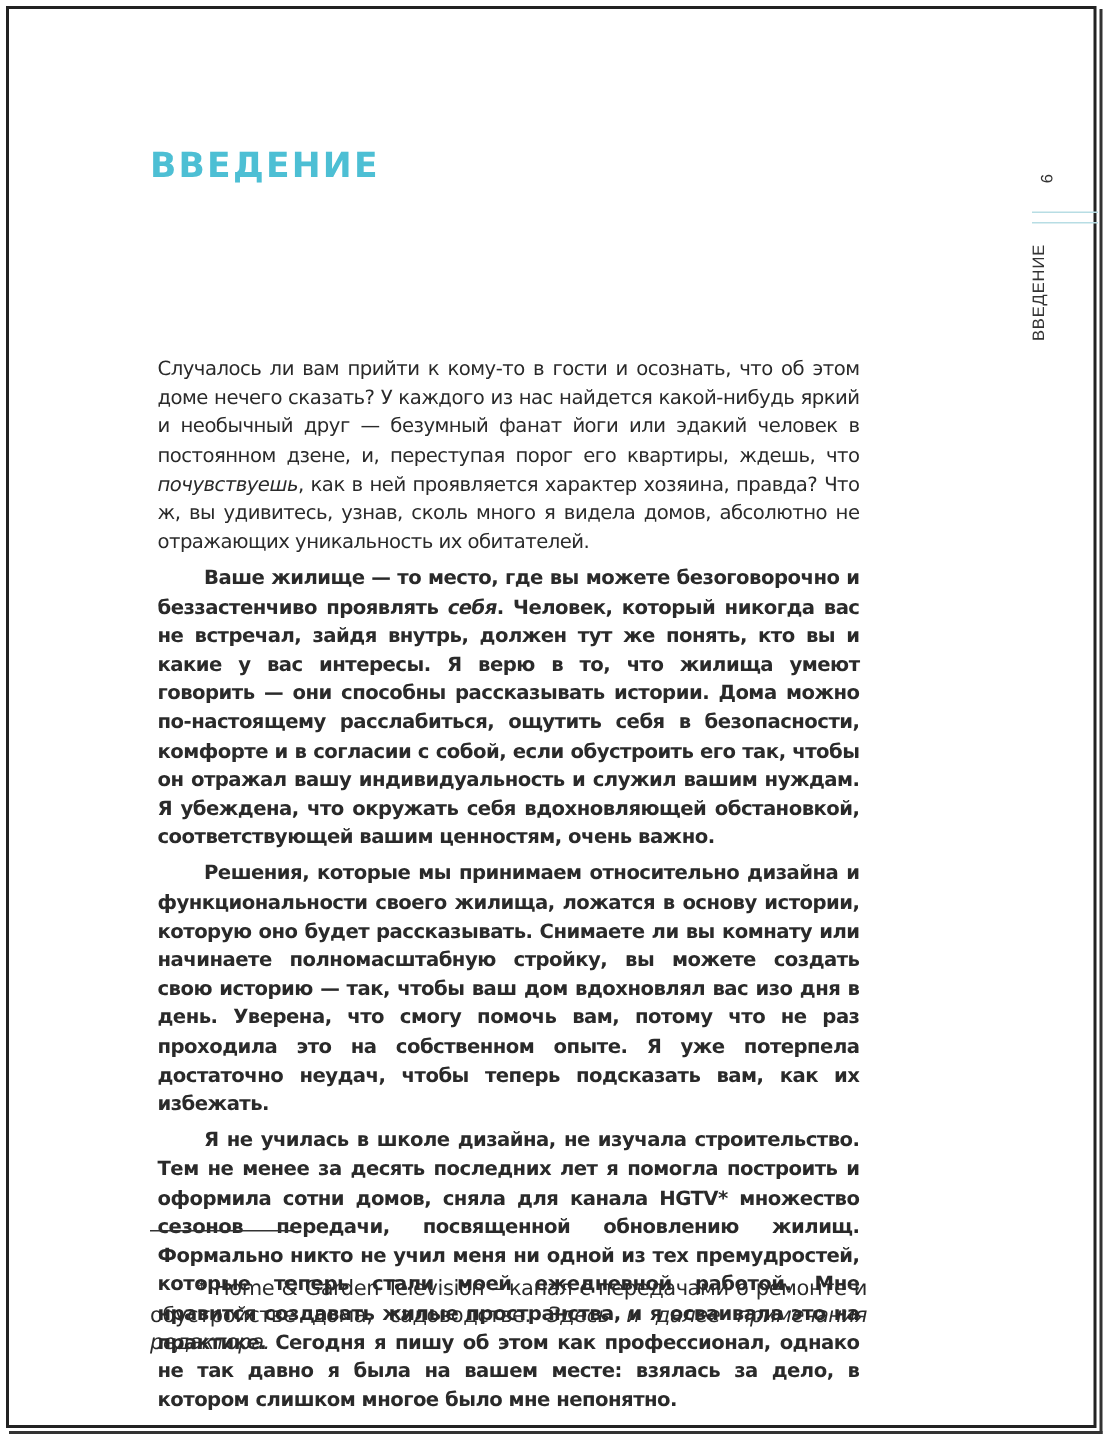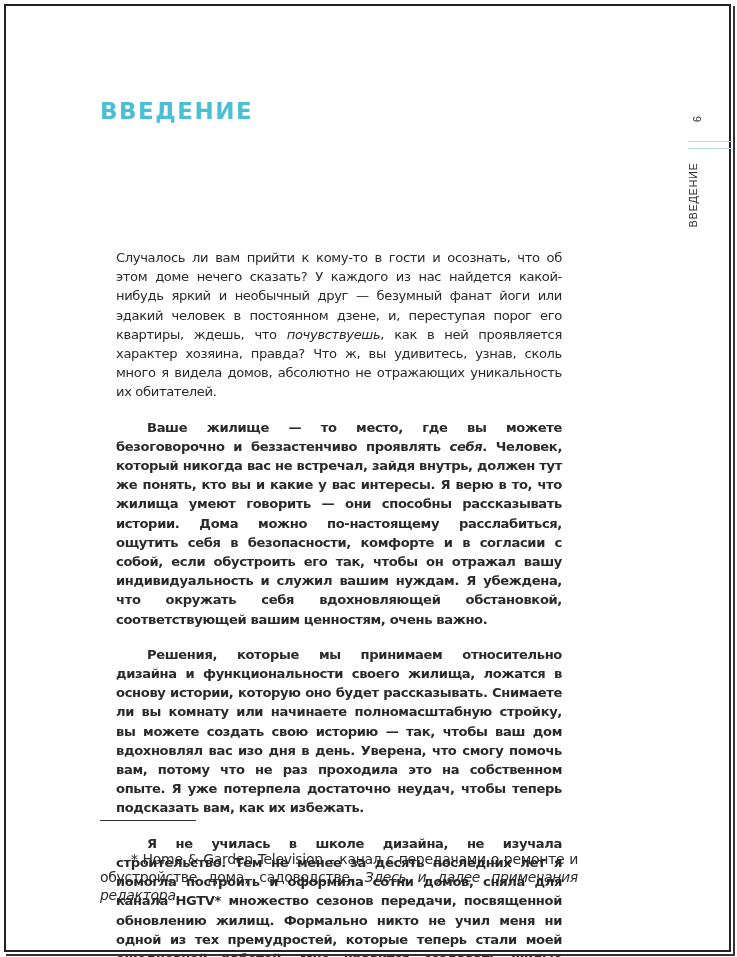--- a/index.html
+++ b/index.html
@@ -33,21 +33,21 @@
     .running-head {
       position: absolute; left: 649px; top: 188px; width: 90px; height: 14px;
       font-family: "Liberation Sans", sans-serif; font-size: 11px; letter-spacing: 0.6px; color: #333;
       transform: rotate(-90deg); text-align: center; white-space: nowrap;
     }
     .body-text {
       position: absolute; left: 100px; top: 232px; width: 478px;
       font-family: "DejaVu Sans", sans-serif; font-size: 13.1px; line-height: 19.2px;
       color: #2a2a2a; text-align: justify; letter-spacing: -0.35px;
     }
-    .body-text p { margin: 16px; }
+    .body-text p { margin: 5px; }
     .body-text p.indent { text-indent: 31px; font-weight: bold; }
     .body-text em { font-style: italic; }
     .footnote-rule {
       position: absolute; left: 100px; top: 820px; width: 96px; height: 1px; background: #333;
     }
     .footnote {
       position: absolute; left: 100px; top: 850px; width: 478px;
       font-family: "DejaVu Sans", sans-serif; font-size: 14px; line-height: 18px;
       color: #2a2a2a; text-align: justify; letter-spacing: -0.3px; text-indent: 31px;
     }

